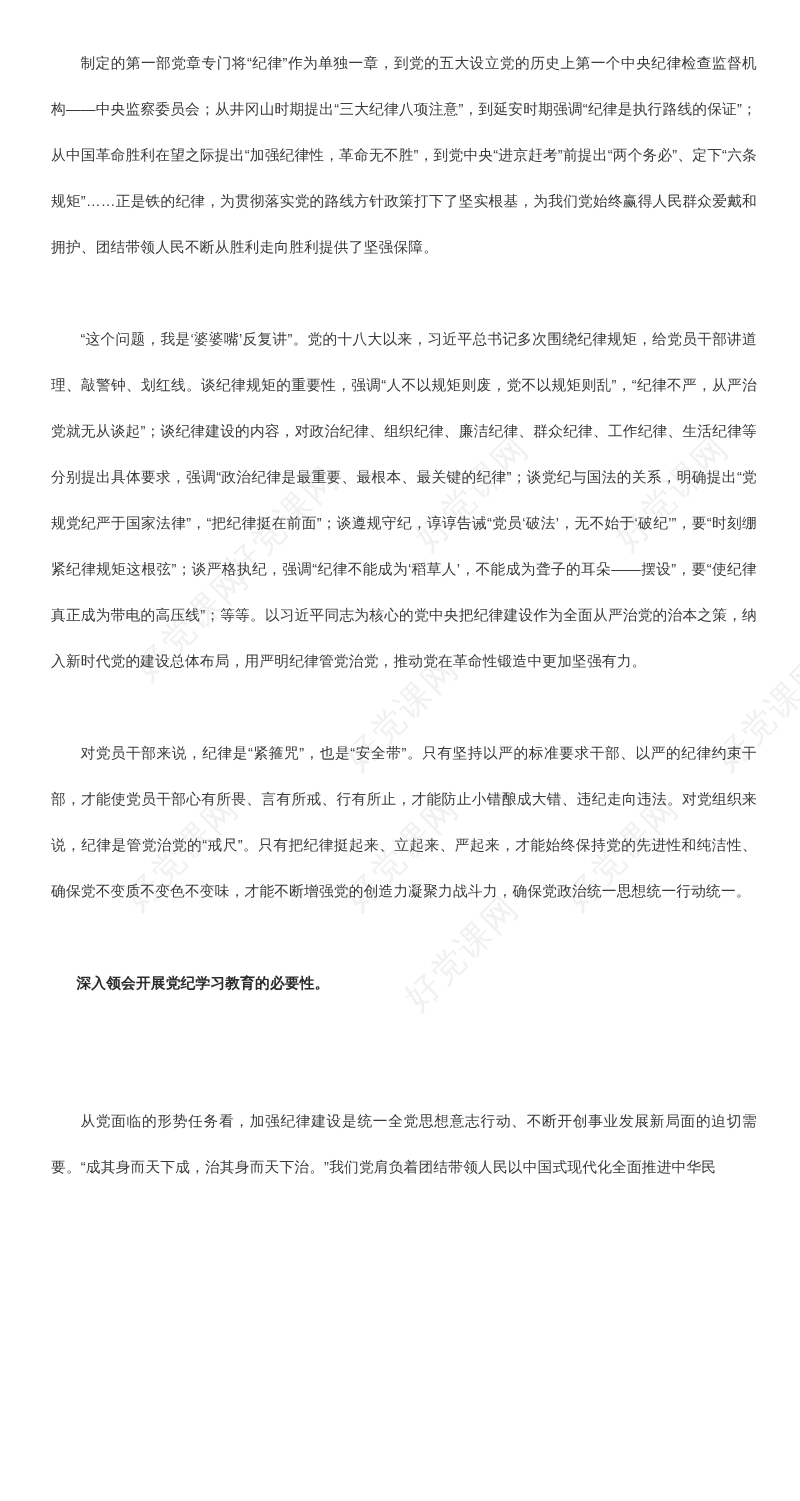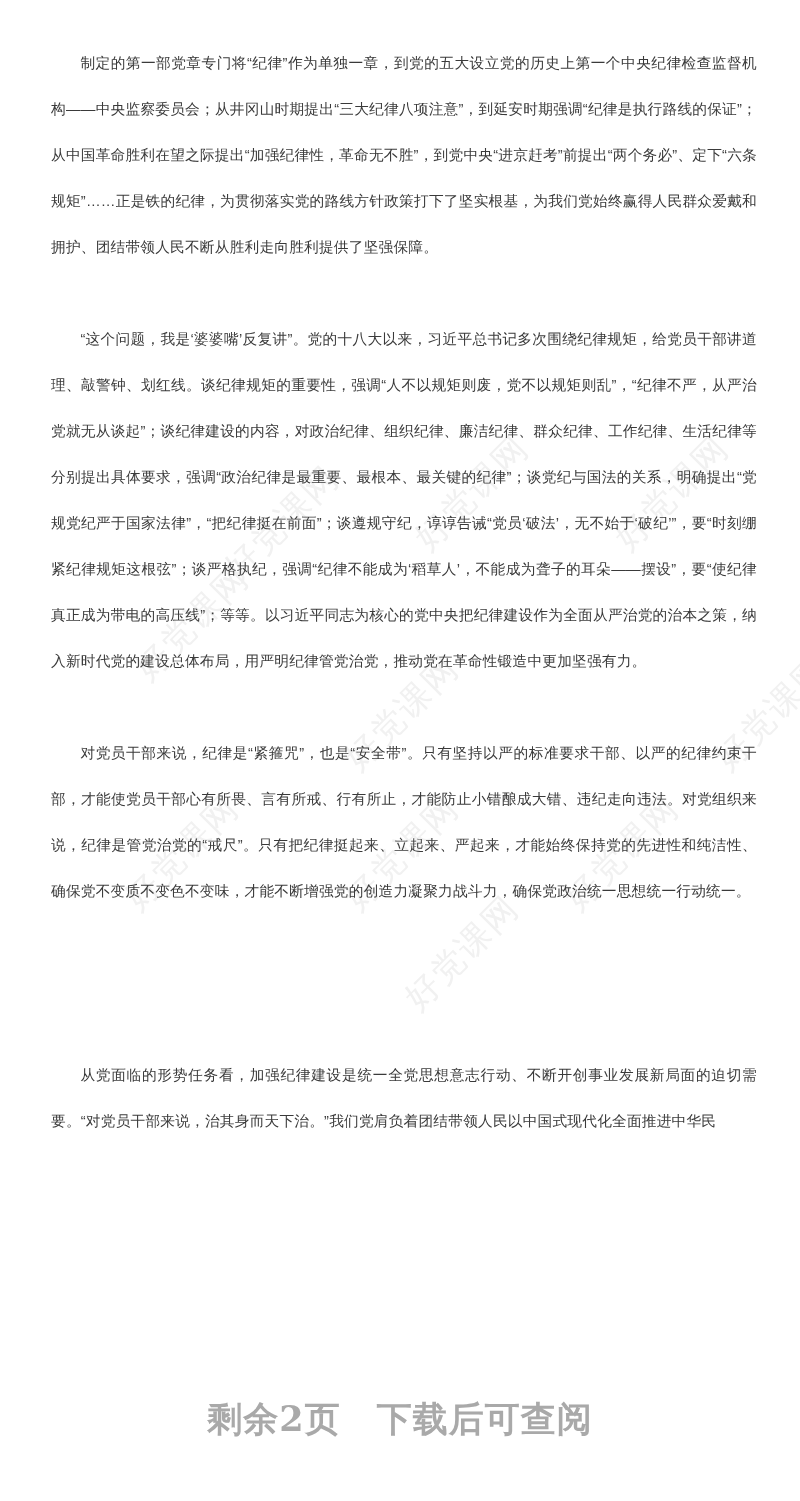--- a/index.html
+++ b/index.html
@@ -120,24 +120,22 @@
 
     <p class="para">制定的第一部党章专门将“纪律”作为单独一章，到党的五大设立党的历史上第一个中央纪律检查监督机构——中央监察委员会；从井冈山时期提出“三大纪律八项注意”，到延安时期强调“纪律是执行路线的保证”；从中国革命胜利在望之际提出“加强纪律性，革命无不胜”，到党中央“进京赶考”前提出“两个务必”、定下“六条规矩”……正是铁的纪律，为贯彻落实党的路线方针政策打下了坚实根基，为我们党始终赢得人民群众爱戴和拥护、团结带领人民不断从胜利走向胜利提供了坚强保障。</p>
     <div class="para-gap"></div>
 
     <p class="para">“这个问题，我是‘婆婆嘴’反复讲”。党的十八大以来，习近平总书记多次围绕纪律规矩，给党员干部讲道理、敲警钟、划红线。谈纪律规矩的重要性，强调“人不以规矩则废，党不以规矩则乱”，“纪律不严，从严治党就无从谈起”；谈纪律建设的内容，对政治纪律、组织纪律、廉洁纪律、群众纪律、工作纪律、生活纪律等分别提出具体要求，强调“政治纪律是最重要、最根本、最关键的纪律”；谈党纪与国法的关系，明确提出“党规党纪严于国家法律”，“把纪律挺在前面”；谈遵规守纪，谆谆告诫“党员‘破法’，无不始于‘破纪’”，要“时刻绷紧纪律规矩这根弦”；谈严格执纪，强调“纪律不能成为‘稻草人’，不能成为聋子的耳朵——摆设”，要“使纪律真正成为带电的高压线”；等等。以习近平同志为核心的党中央把纪律建设作为全面从严治党的治本之策，纳入新时代党的建设总体布局，用严明纪律管党治党，推动党在革命性锻造中更加坚强有力。</p>
     <div class="para-gap"></div>
 
     <p class="para">对党员干部来说，纪律是“紧箍咒”，也是“安全带”。只有坚持以严的标准要求干部、以严的纪律约束干部，才能使党员干部心有所畏、言有所戒、行有所止，才能防止小错酿成大错、违纪走向违法。对党组织来说，纪律是管党治党的“戒尺”。只有把纪律挺起来、立起来、严起来，才能始终保持党的先进性和纯洁性、确保党不变质不变色不变味，才能不断增强党的创造力凝聚力战斗力，确保党政治统一思想统一行动统一。</p>
     <div class="para-gap"></div>
 
+    <p class="heading">深入领会开展党纪学习教育的必要性。</p>
     <div class="para-gap"></div>
 
     <div class="para-gap"></div>
 
-    <p class="para">从党面临的形势任务看，加强纪律建设是统一全党思想意志行动、不断开创事业发展新局面的迫切需要。“对党员干部来说，治其身而天下治。”我们党肩负着团结带领人民以中国式现代化全面推进中华民</p>
+    <p class="para">从党面临的形势任务看，加强纪律建设是统一全党思想意志行动、不断开创事业发展新局面的迫切需要。“成其身而天下成，治其身而天下治。”我们党肩负着团结带领人民以中国式现代化全面推进中华民</p>
   </div>
 
-  <div id="footer-notice">
-    <span class="notice-text">剩余2页　下载后可查阅</span>
-  </div>
 
 </div>
 
 </body></html>

